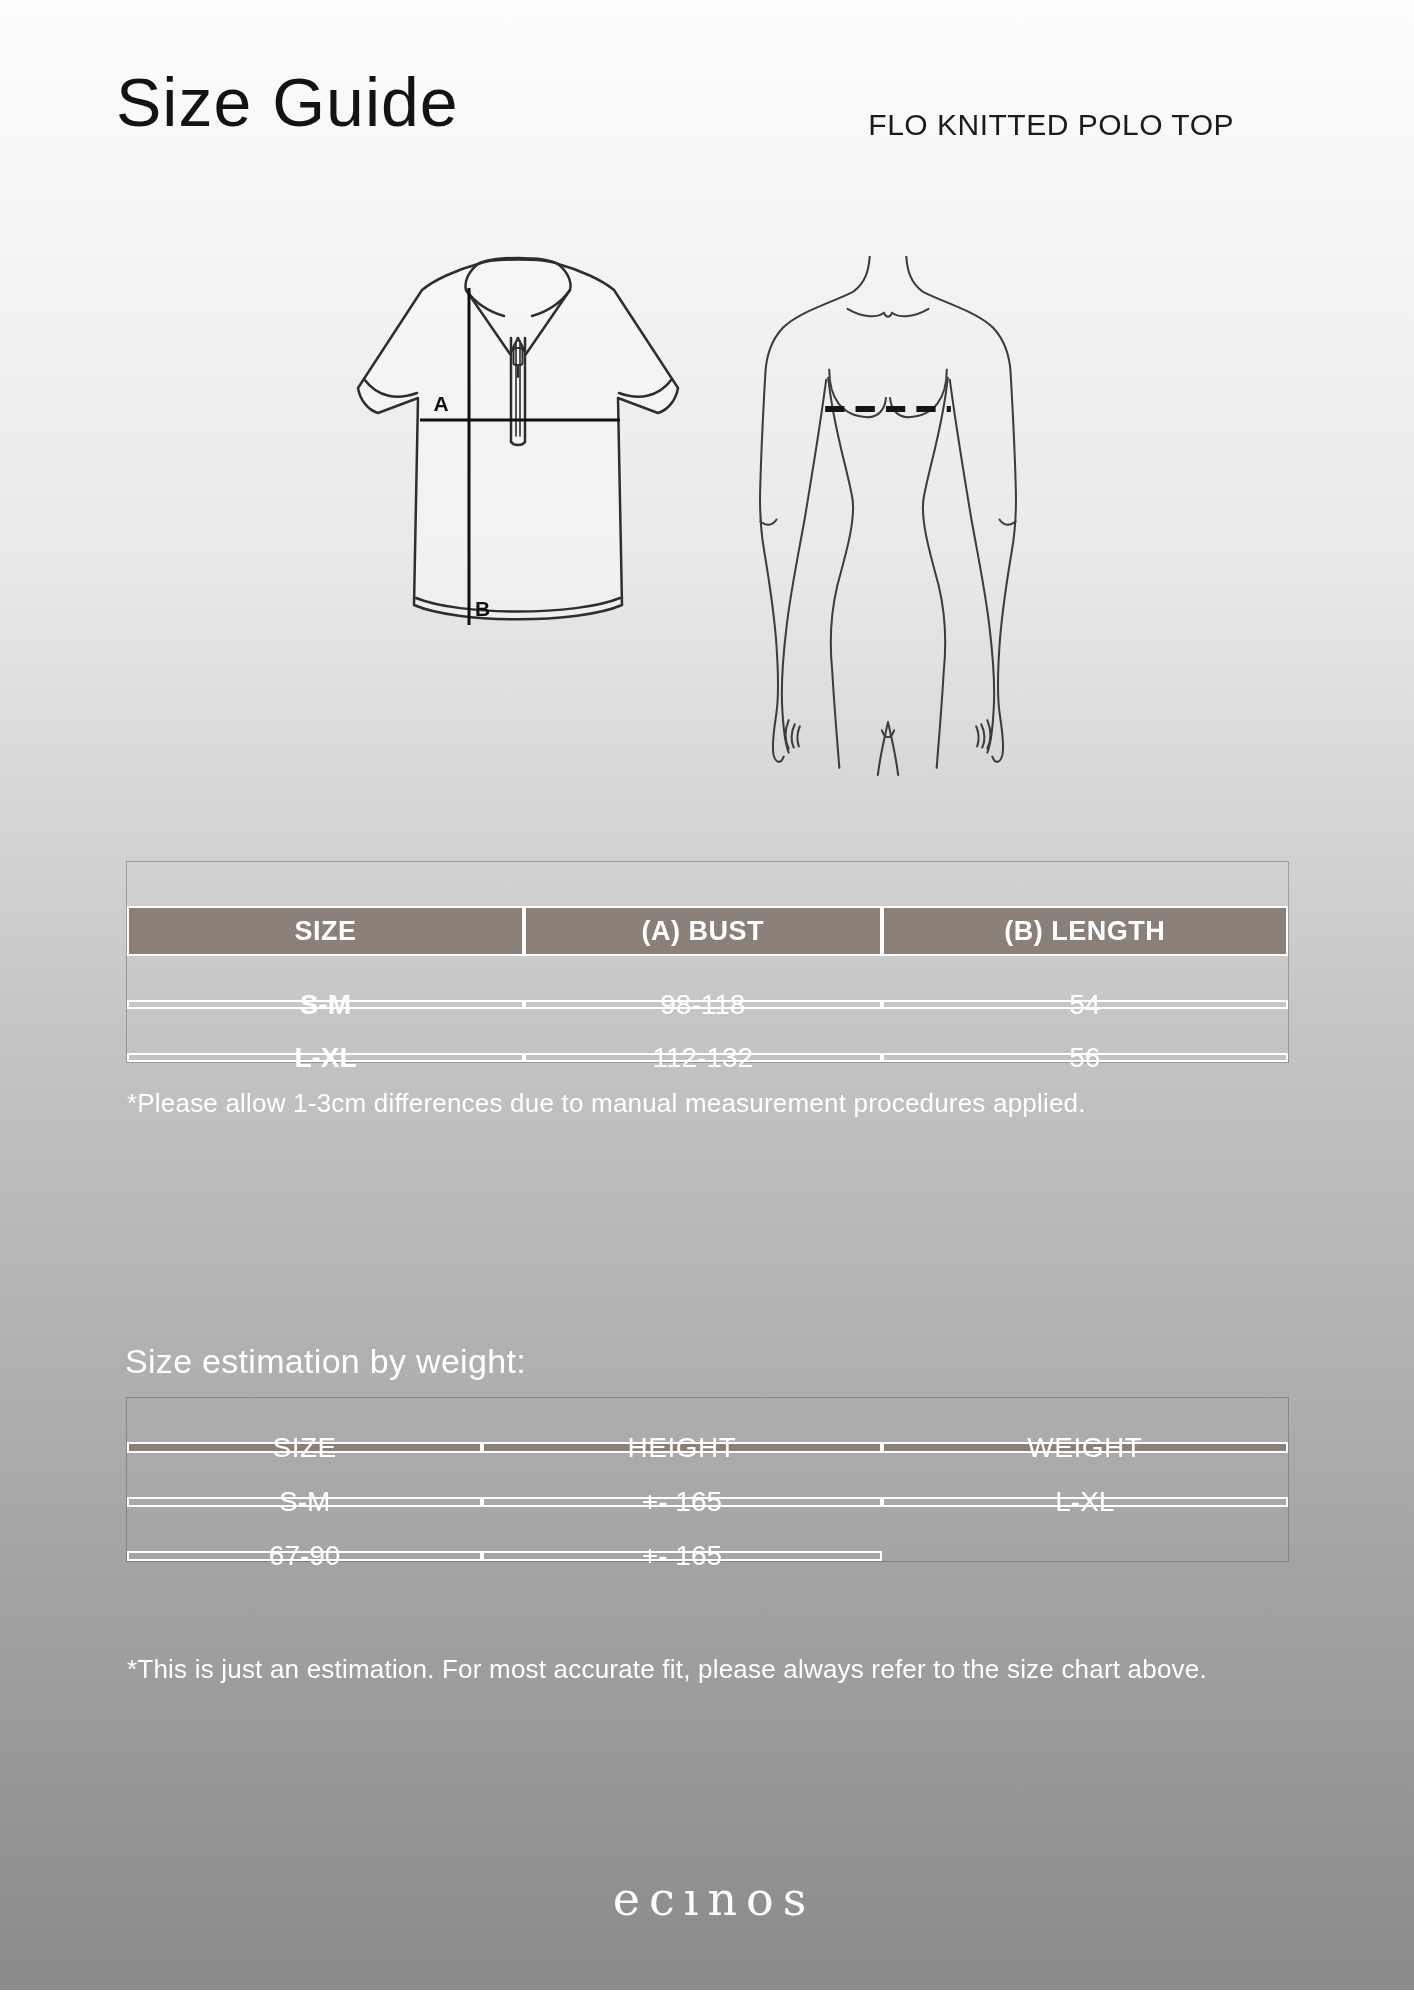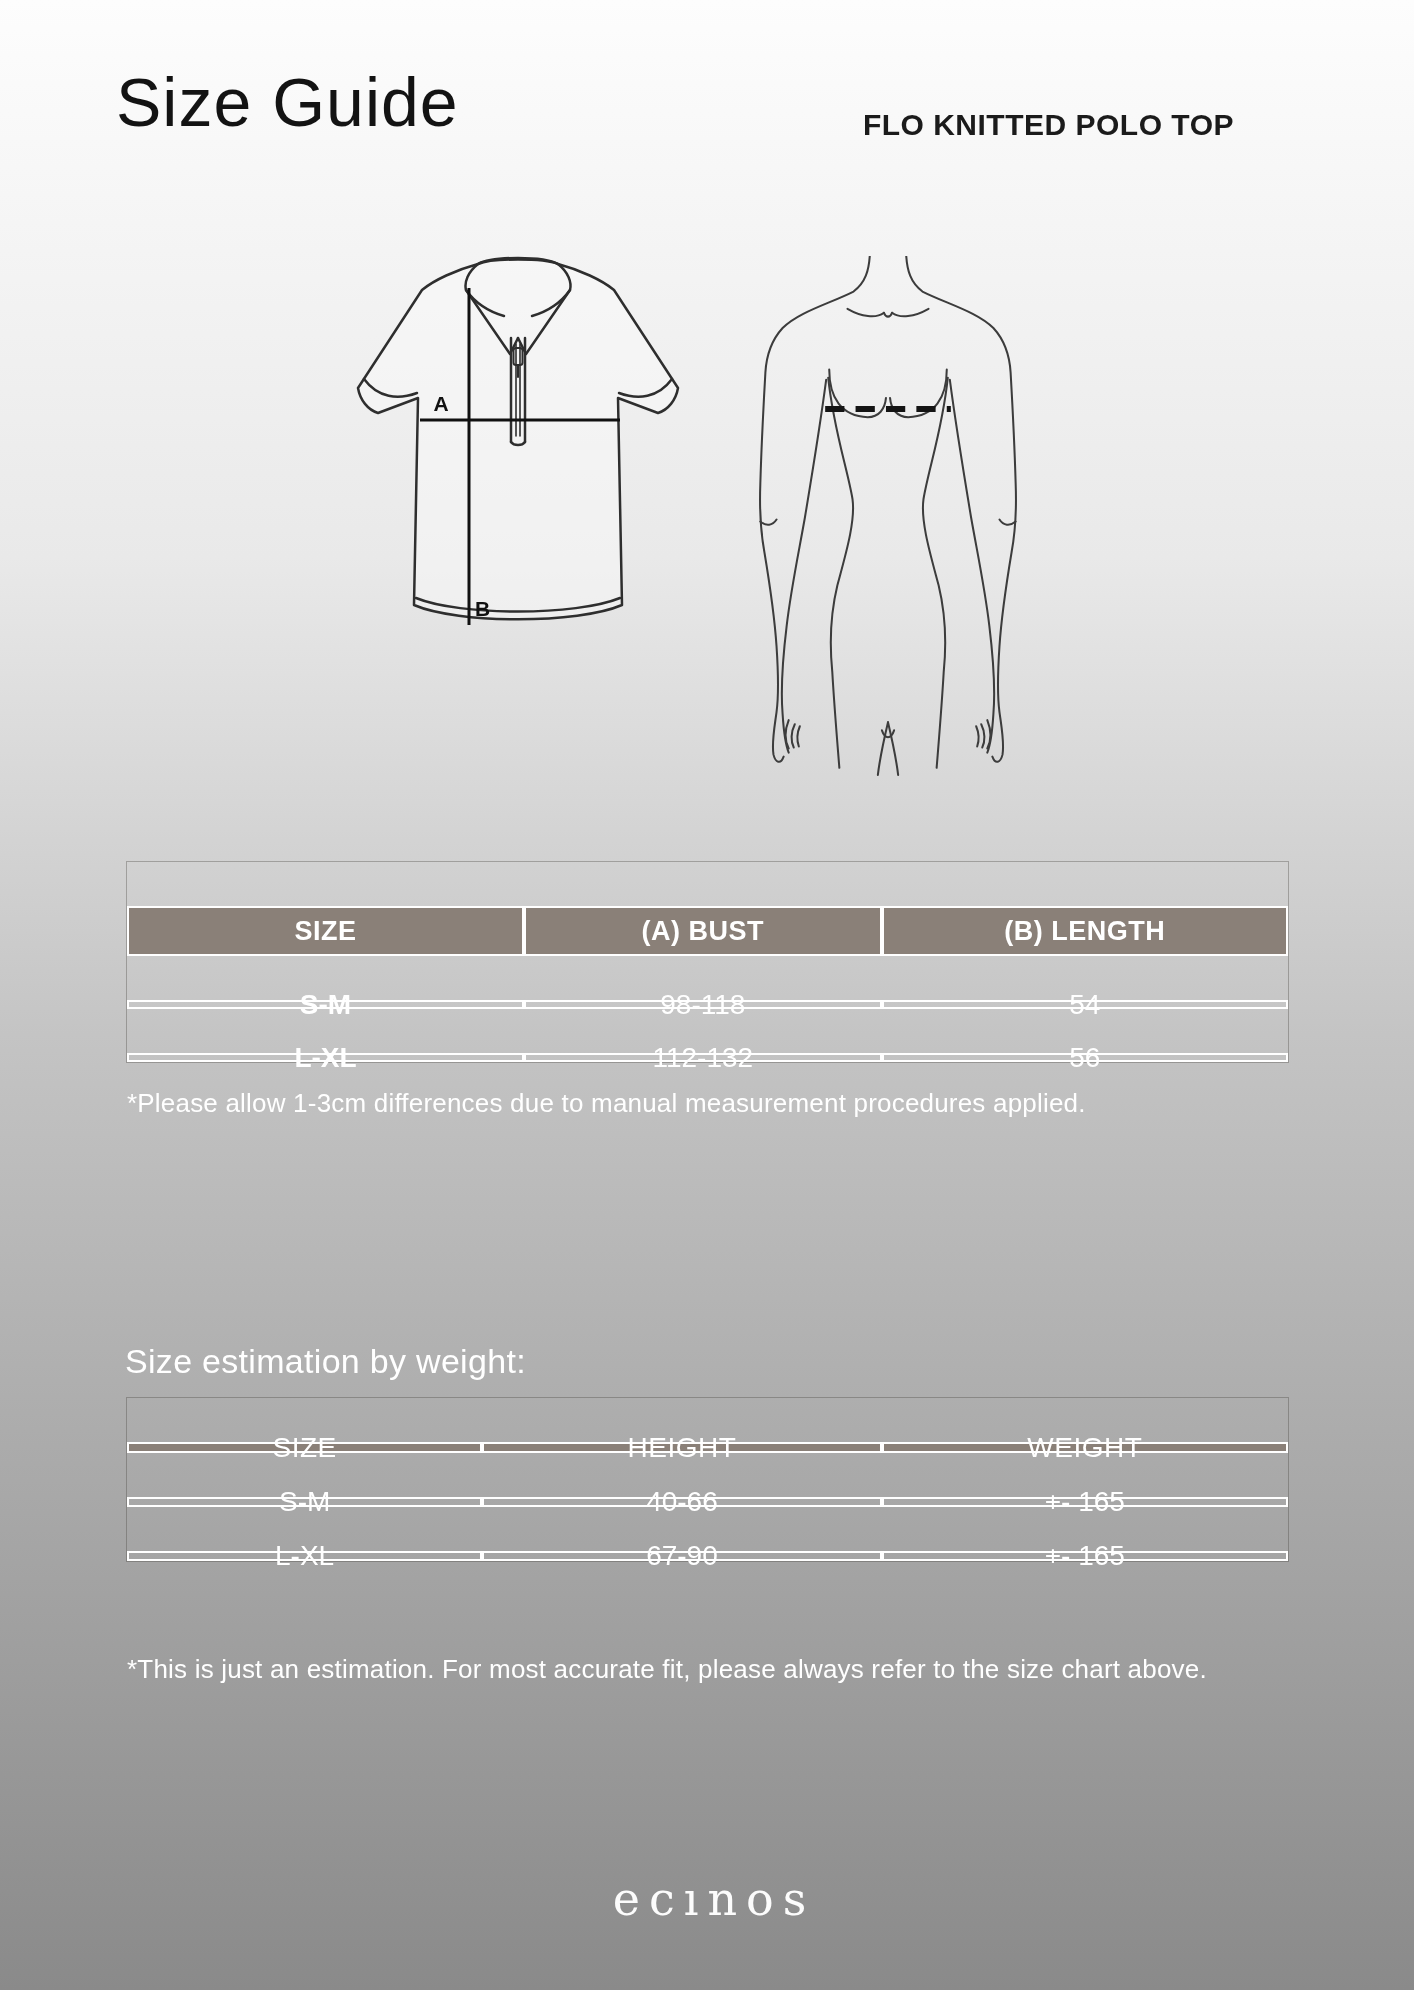--- a/index.html
+++ b/index.html
@@ -11,21 +11,21 @@
     font-family:"Liberation Sans", sans-serif;
     overflow:hidden;
   }
   .title {
     position:absolute; left:116px; top:68px;
     font-size:68px; font-weight:500; letter-spacing:1px; color:#131313;
     line-height:1;
   }
   .product {
     position:absolute; right:180px; top:110px;
-    font-size:30px; font-weight:700; letter-spacing:0.5px; color:#1b1b1b;
+    font-size:30px; font-weight:400; letter-spacing:0.5px; color:#1b1b1b;
     line-height:1;
   }
   .illus { position:absolute; }
   .illus.shirt { left:338px; top:248px; }
   .illus.body  { left:736px; top:256px; }
 
   .sizetable {
     position:absolute; left:127px; width:1161px;
     display:grid;
     box-shadow:0 0 0 1px rgba(70,65,60,.35);
@@ -136,21 +136,20 @@
 
   <div class="note note1">*Please allow 1-3cm differences due to manual measurement procedures applied.</div>
 
   <div class="section-heading">Size estimation by weight:</div>
 
   <div class="sizetable t2">
     <div class="cell head">SIZE</div>
     <div class="cell head">HEIGHT</div>
     <div class="cell head">WEIGHT</div>
     <div class="cell">S-M</div>
-    <div class="cell">40-66</div>
     <div class="cell">+- 165</div>
     <div class="cell">L-XL</div>
     <div class="cell">67-90</div>
     <div class="cell">+- 165</div>
   </div>
 
   <div class="note note2">*This is just an estimation. For most accurate fit, please always refer to the size chart above.</div>
 
   <div class="brand">ecınos</div>
 

